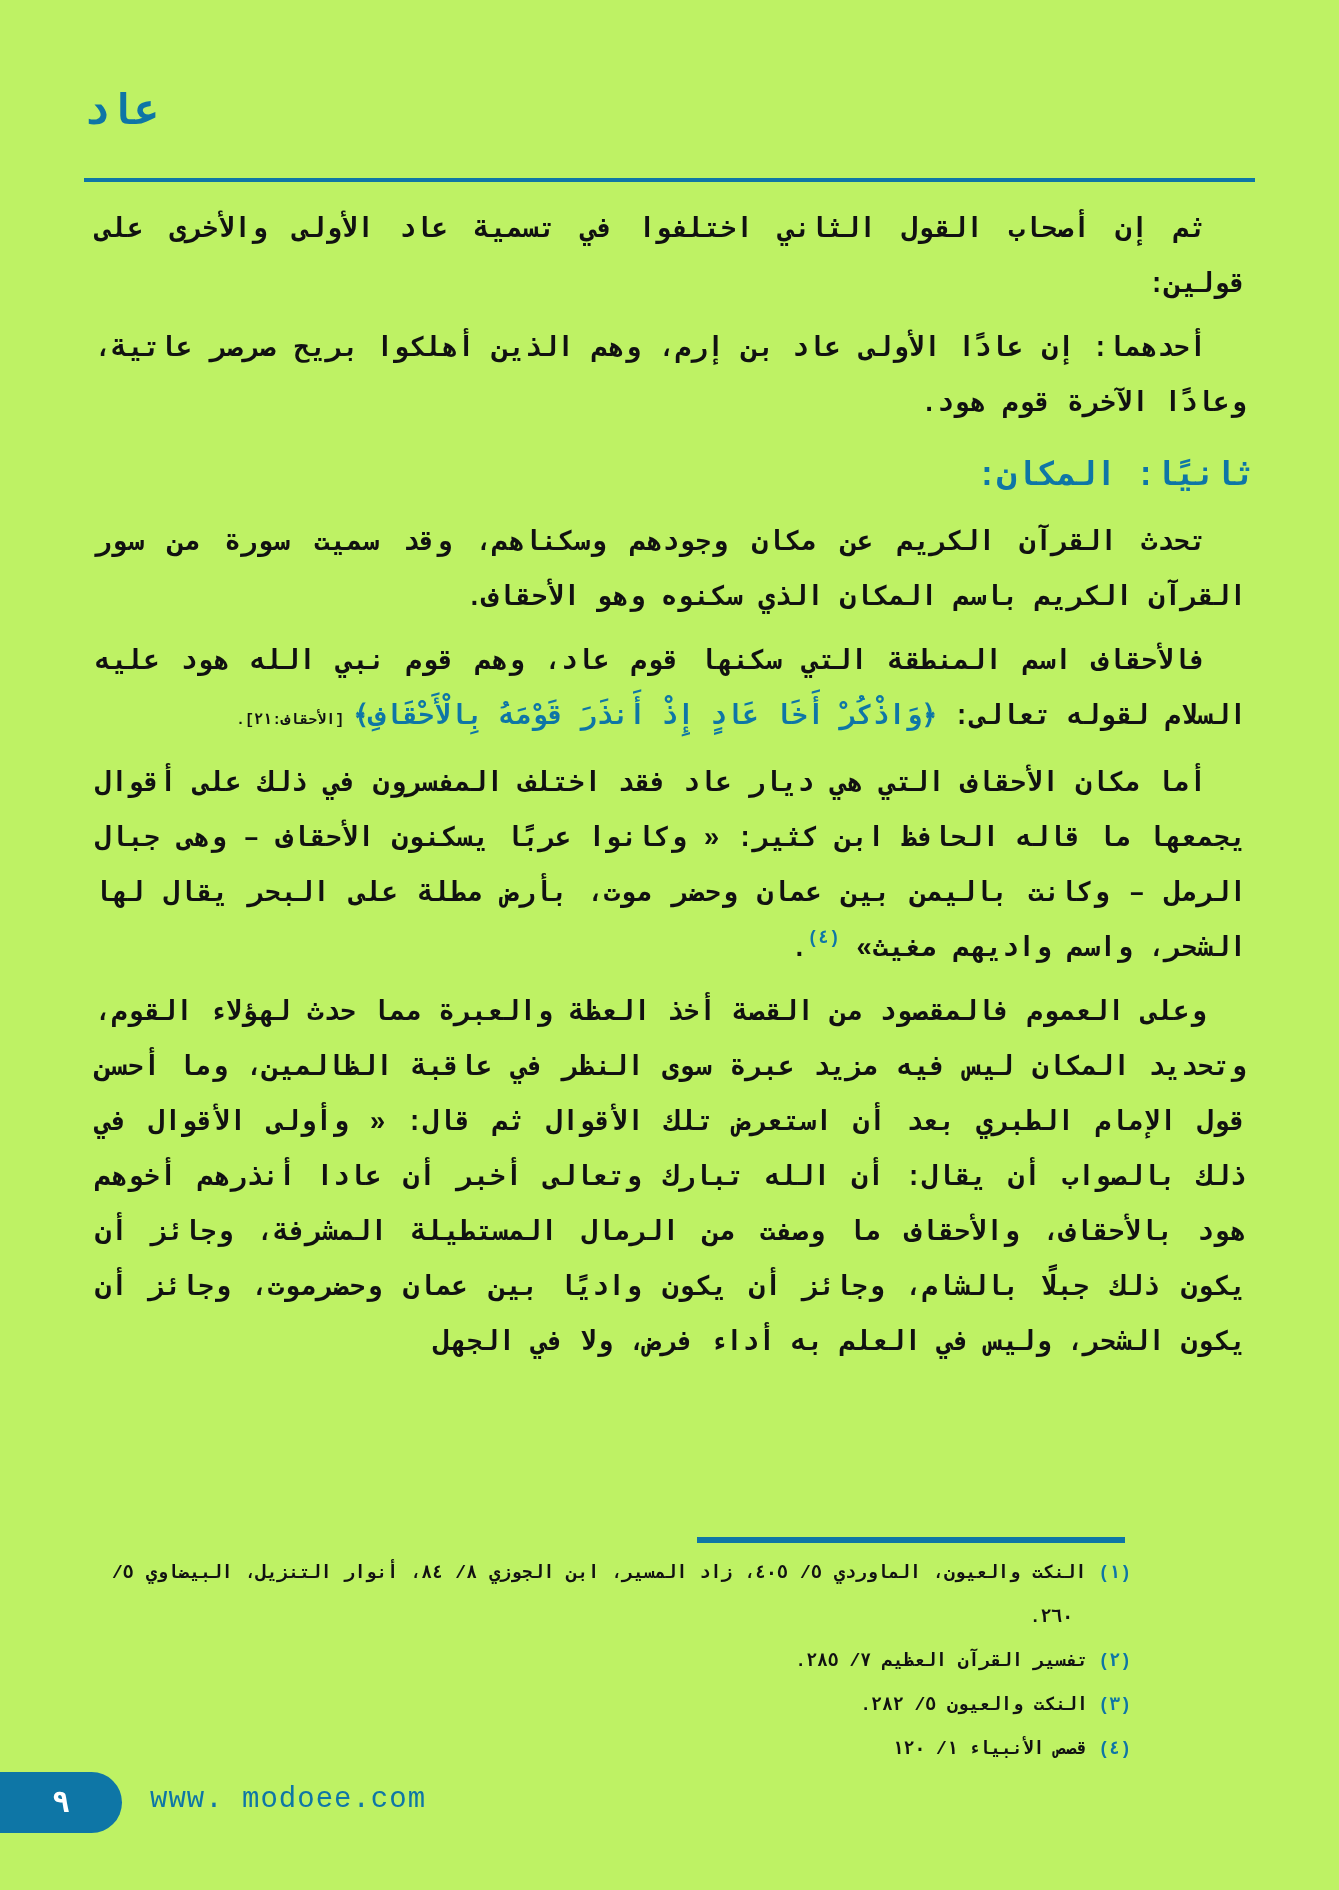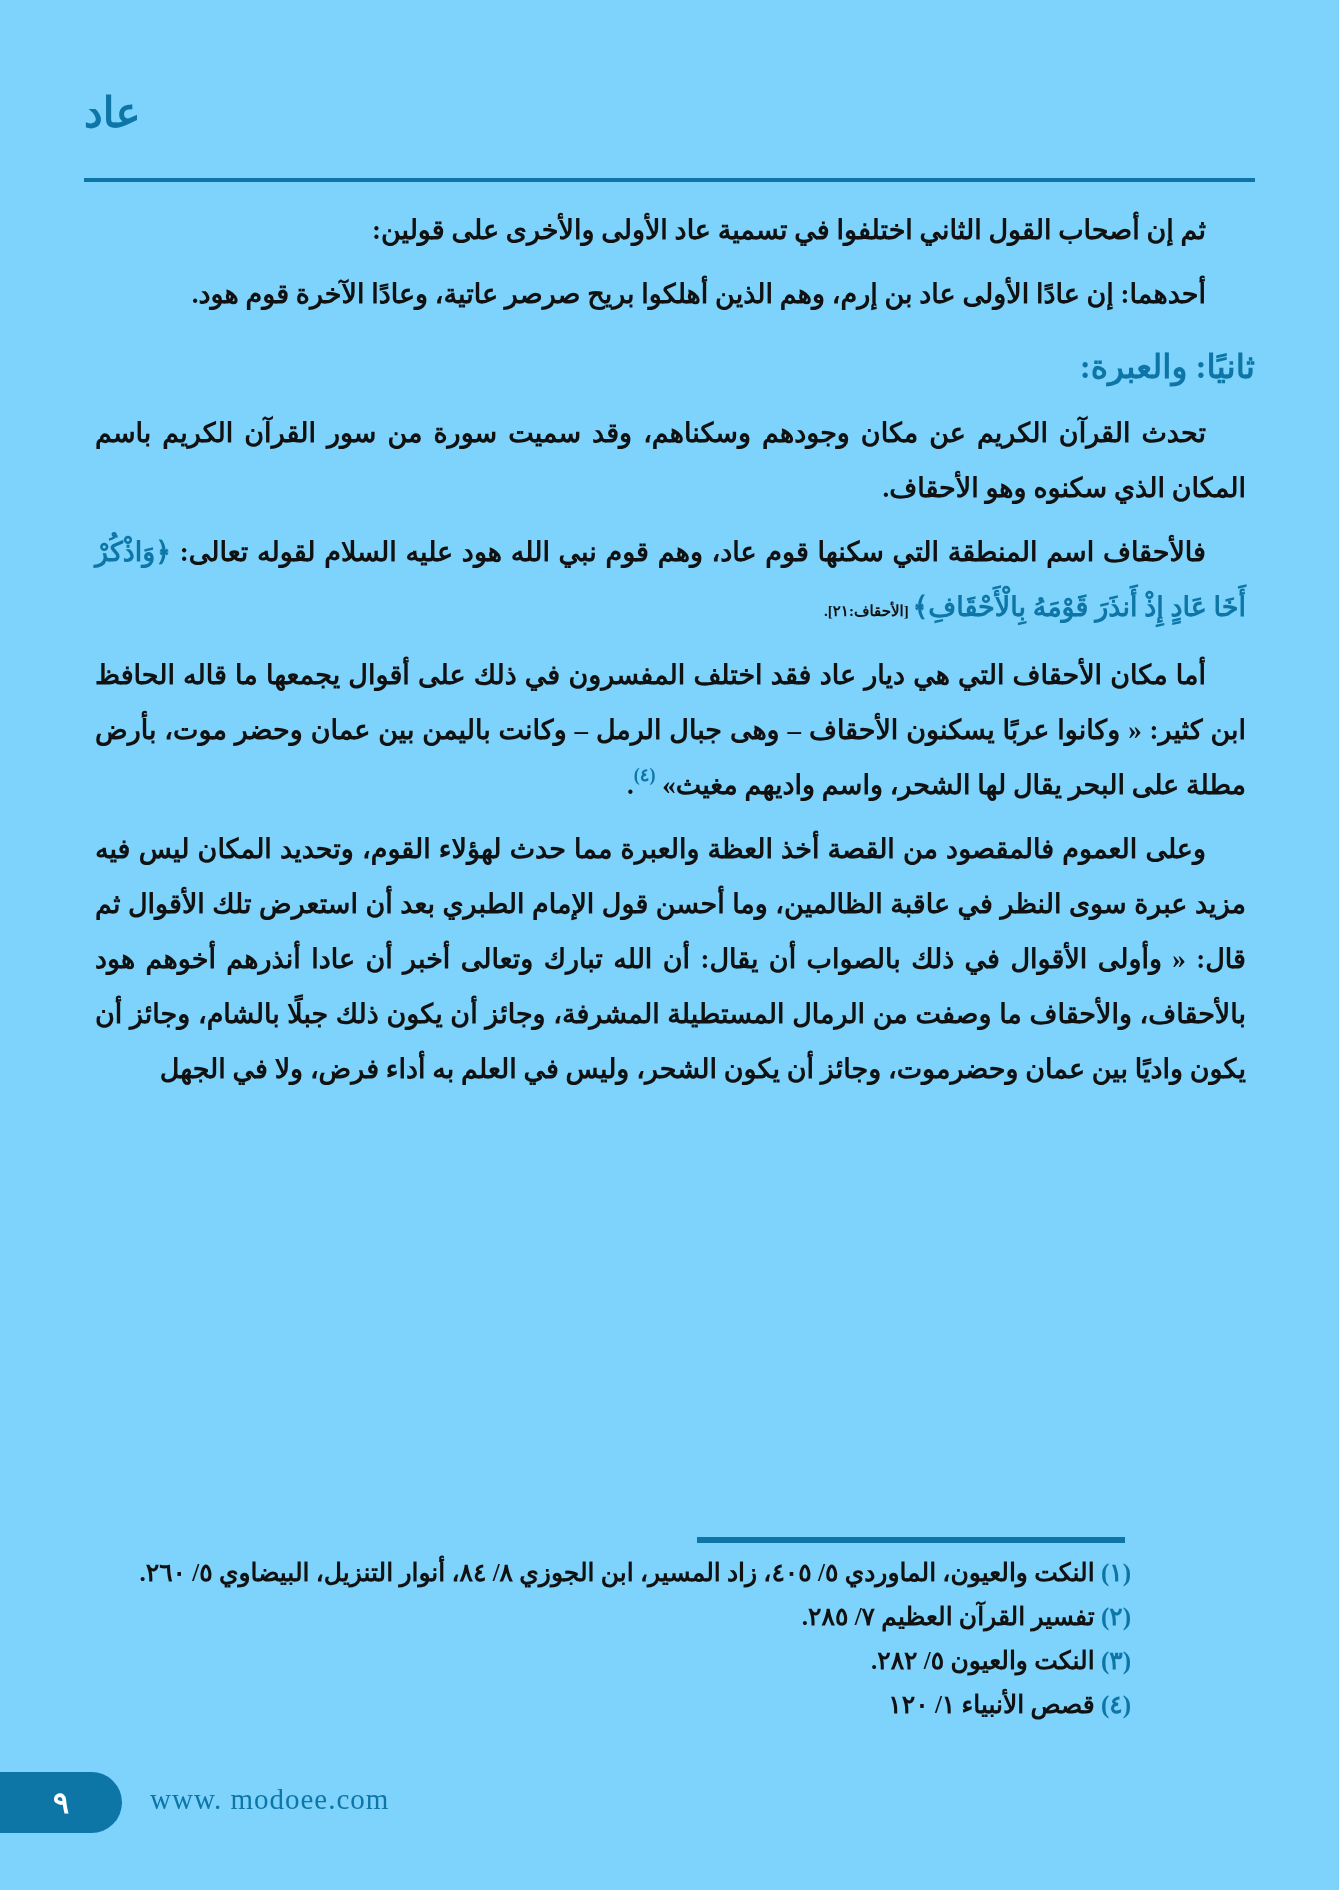--- a/index.html
+++ b/index.html
@@ -1,22 +1,22 @@
 <!DOCTYPE html>
 <html lang="ar" style="--accent: #0e76a6; --text: #111111;"><head>
 <meta charset="utf-8">
 <style>
   :root { --accent: #0e76a6; --text: #111111; }
   html, body { margin: 0; padding: 0; background: #ffffff; }
   .page {
     position: relative;
     width: 1339px;
     height: 1890px;
-    background: #7dd3fc;
-    font-family: Liberation Serif, serif;
+    background: #bef264;
+    font-family: Liberation Mono, monospace;
     color: var(--text);
     overflow: hidden;
   }
   .header-title {
     position: absolute;
     top: 92px;
     left: 84px;
     color: var(--accent);
     font-size: 42px;
     font-weight: bold;
@@ -67,21 +67,21 @@
     width: 428px;
     height: 6px;
     background: var(--accent);
   }
   .footnotes {
     position: absolute;
     top: 1551px;
     right: 208px;
     left: 90px;
     direction: rtl;
-    font-size: 25px;
+    font-size: 18px;
     font-weight: bold;
     line-height: 44px;
     margin-left: 22px;
   }
   .footnote {
     margin: 0;
     text-align: justify;
     padding-right: 58px;
     text-indent: -58px;
   }
@@ -113,21 +113,21 @@
 </style>
 </head>
 <body>
 
 <div class="page">
   <div class="header-title">عاد</div>
   <div class="header-rule"></div>
   <div class="body-text">
       <p class="para"><span>ثم إن أصحاب القول الثاني اختلفوا في تسمية عاد الأولى والأخرى على قولين:</span></p>
       <p class="para"><span>أحدهما: إن عادًا الأولى عاد بن إرم، وهم الذين أهلكوا بريح صرصر عاتية، وعادًا الآخرة قوم هود.</span></p>
-      <h2 class="section-heading">ثانيًا: والعبرة:</h2>
+      <h2 class="section-heading">ثانيًا: المكان:</h2>
       <p class="para"><span>تحدث القرآن الكريم عن مكان وجودهم وسكناهم، وقد سميت سورة من سور القرآن الكريم باسم المكان الذي سكنوه وهو الأحقاف.</span></p>
       <p class="para"><span>فالأحقاف اسم المنطقة التي سكنها قوم عاد، وهم قوم نبي الله هود عليه السلام لقوله تعالى: </span><span class="quran">﴿وَاذْكُرْ أَخَا عَادٍ إِذْ أَنذَرَ قَوْمَهُ بِالْأَحْقَافِ﴾</span><span class="verse-ref"> [الأحقاف:٢١].</span></p>
       <p class="para"><span>أما مكان الأحقاف التي هي ديار عاد فقد اختلف المفسرون في ذلك على أقوال يجمعها ما قاله الحافظ ابن كثير: « وكانوا عربًا يسكنون الأحقاف – وهى جبال الرمل – وكانت باليمن بين عمان وحضر موت، بأرض مطلة على البحر يقال لها الشحر، واسم واديهم مغيث» </span><span class="fn-sup">(٤)</span><span>.</span></p>
       <p class="para"><span>وعلى العموم فالمقصود من القصة أخذ العظة والعبرة مما حدث لهؤلاء القوم، وتحديد المكان ليس فيه مزيد عبرة سوى النظر في عاقبة الظالمين، وما أحسن قول الإمام الطبري بعد أن استعرض تلك الأقوال ثم قال: « وأولى الأقوال في ذلك بالصواب أن يقال: أن الله تبارك وتعالى أخبر أن عادا أنذرهم أخوهم هود بالأحقاف، والأحقاف ما وصفت من الرمال المستطيلة المشرفة، وجائز أن يكون ذلك جبلًا بالشام، وجائز أن يكون واديًا بين عمان وحضرموت، وجائز أن يكون الشحر، وليس في العلم به أداء فرض، ولا في الجهل</span></p>
     </div>
   <div class="footnote-rule"></div>
   <div class="footnotes">
       <div class="footnote"><span class="fn-num">(١)</span><span>&nbsp;النكت والعيون، الماوردي ٥/ ٤٠٥، زاد المسير، ابن الجوزي ٨/ ٨٤، أنوار التنزيل، البيضاوي ٥/ ٢٦٠.</span></div>
       <div class="footnote"><span class="fn-num">(٢)</span><span>&nbsp;تفسير القرآن العظيم ٧/ ٢٨٥.</span></div>
       <div class="footnote"><span class="fn-num">(٣)</span><span>&nbsp;النكت والعيون ٥/ ٢٨٢.</span></div>

